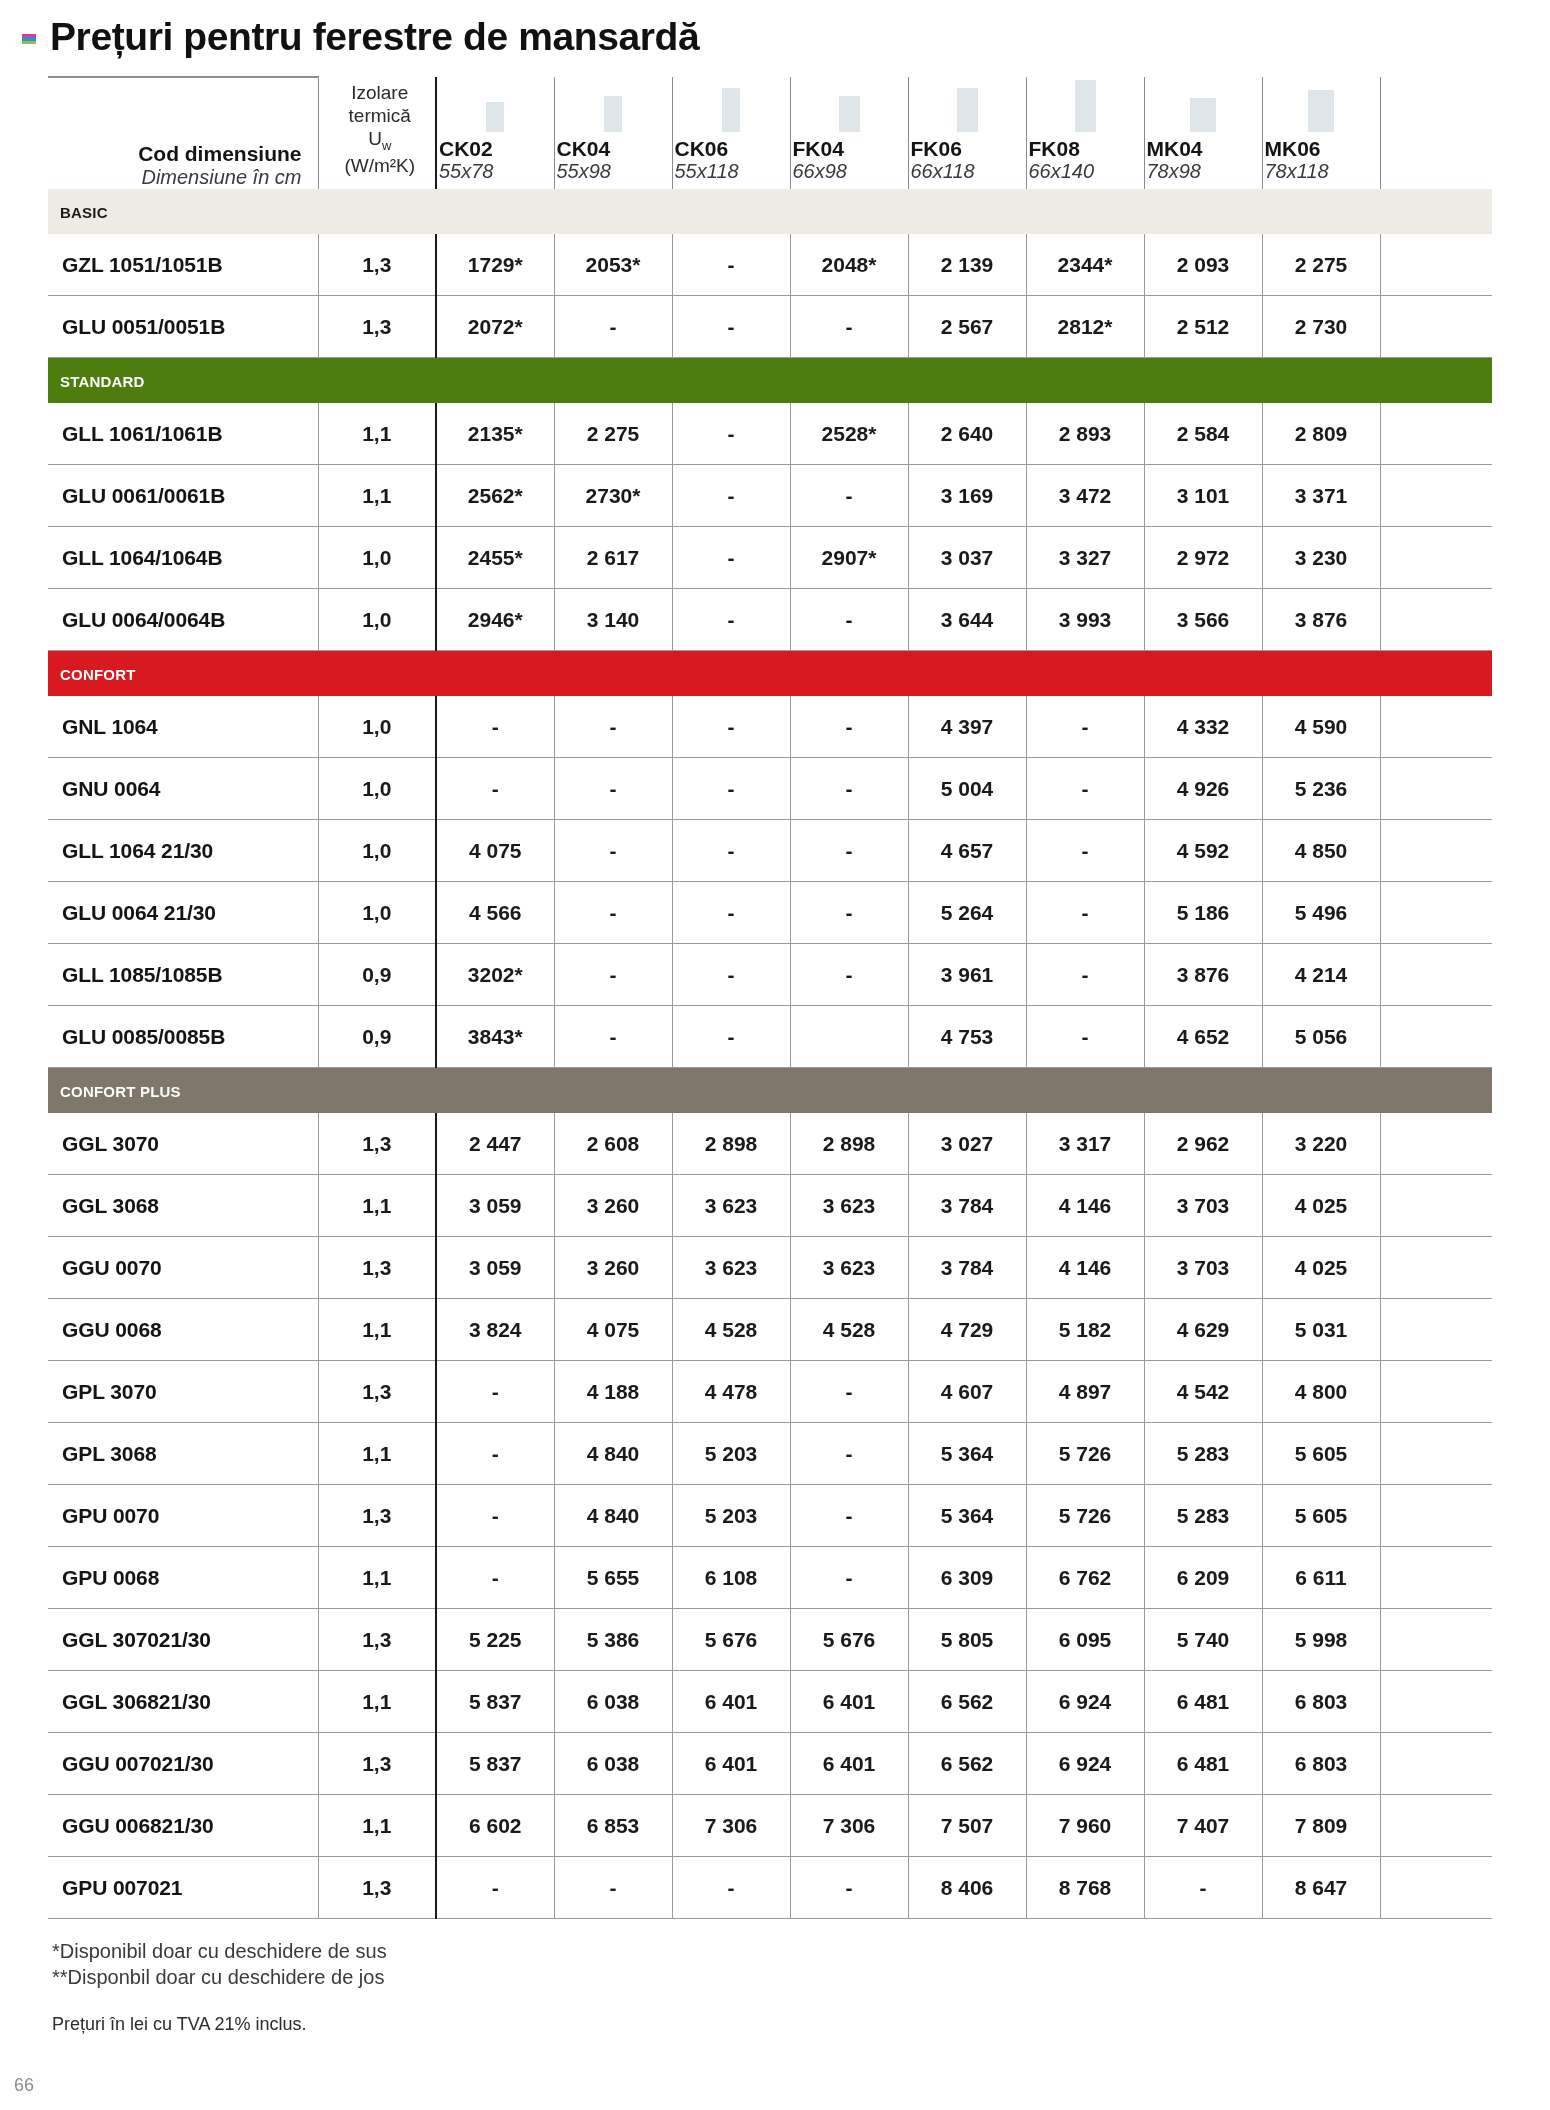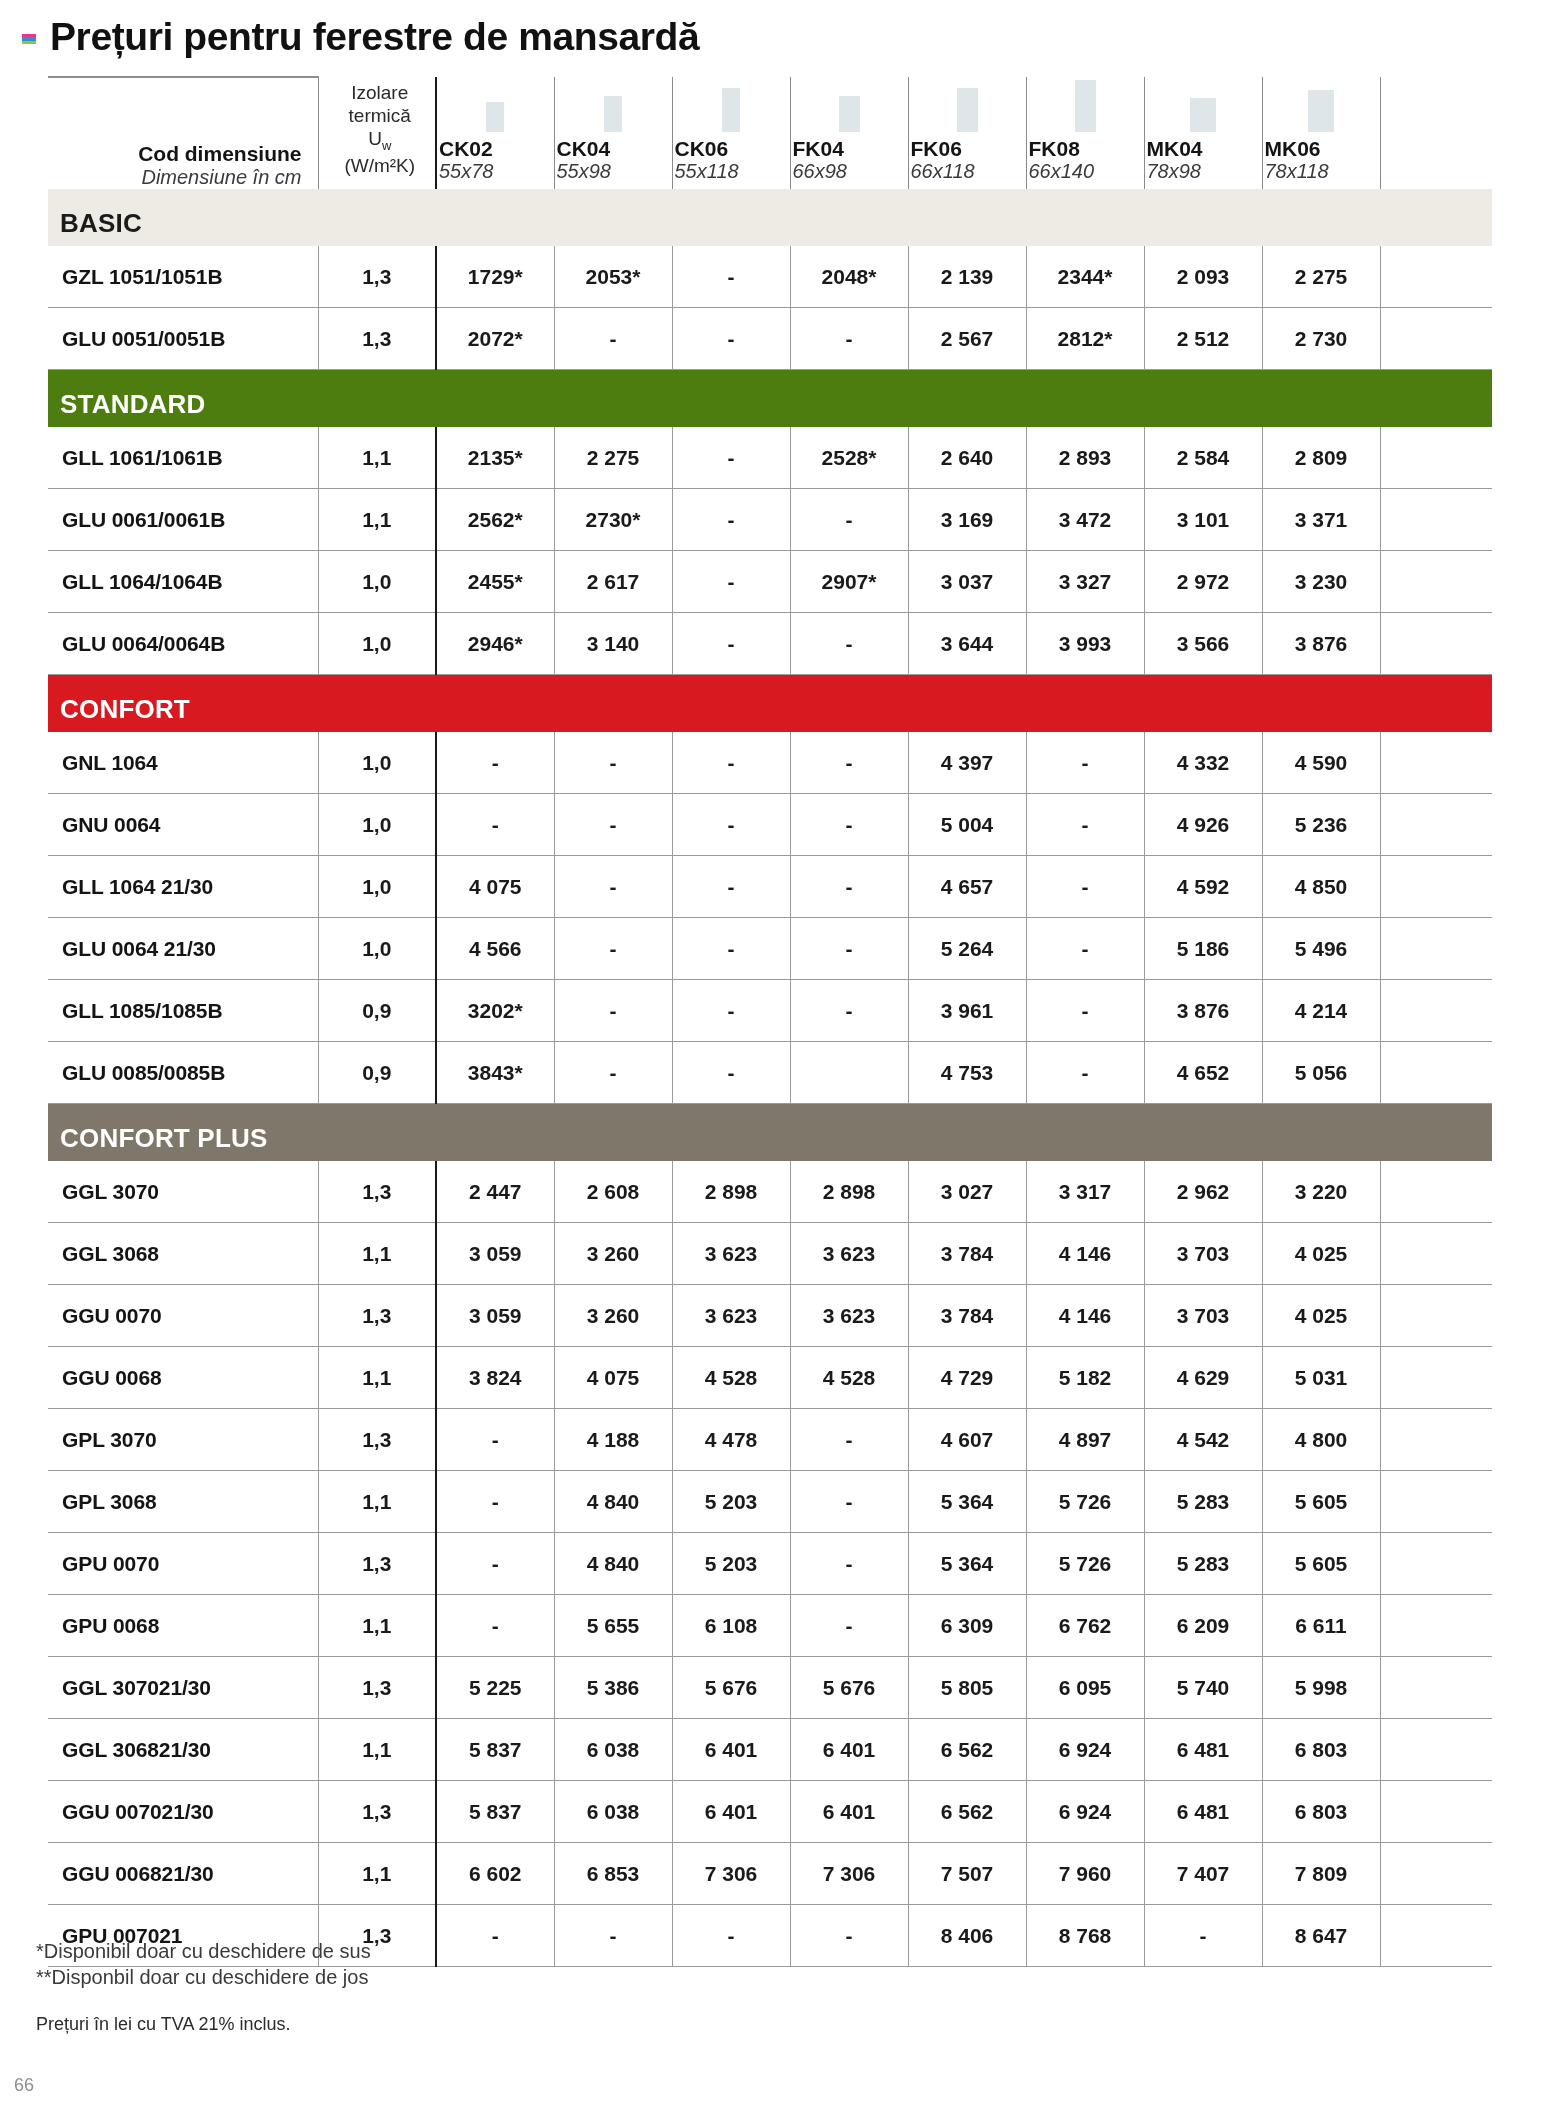--- a/index.html
+++ b/index.html
@@ -91,24 +91,24 @@
   .hdr-col .thumb {
     margin: 0 auto 6px auto;
     background: #dfe6ea;
     display: block;
   }
   .hdr-col .code { font-size: 21px; font-weight: bold; color: #141414; line-height: 1.05;}
   .hdr-col .dim  { font-size: 20px; font-style: italic; color: #3a3a3a; line-height: 1.15;}
 
   
   tr.band td {
-    font-size: 26px;
+    font-size: 15px;
     font-weight: bold;
     letter-spacing: 0.2px;
-    padding: 19px 0 7px 12px;
+    padding: 8px 0 7px 12px;
     height: 30px;
   }
   tr.band.basic td { background: #eeebe5; color: #1b1b1b; }
   tr.band.standard td { background: #4d7c0f; color: #ffffff; }
   tr.band.confort td { background: #d81920; color: #ffffff; }
   tr.band.confortplus td { background: #7f7769; color: #ffffff; }
 
   
   tr.data td {
     height: 59px;
@@ -136,21 +136,21 @@
   }
   tr.data td.val.first-val { border-left: none; }
   tr.data td.tail { border-left: 1px solid #9a9a9a; background: #ffffff; }
 
   
   col.c-tail { width: 112px; }
 
   
   .footnotes {
     position: absolute;
-    left: 36px;
+    left: 52px;
     top: 1938px;
     font-size: 20px;
     color: #3a3a3a;
     line-height: 1.32;
   }
   .footnotes .gap { height: 22px; }
   .footnotes .tva { font-size: 18px; color: #2b2b2b; }
 
   .page-number {
     position: absolute;

